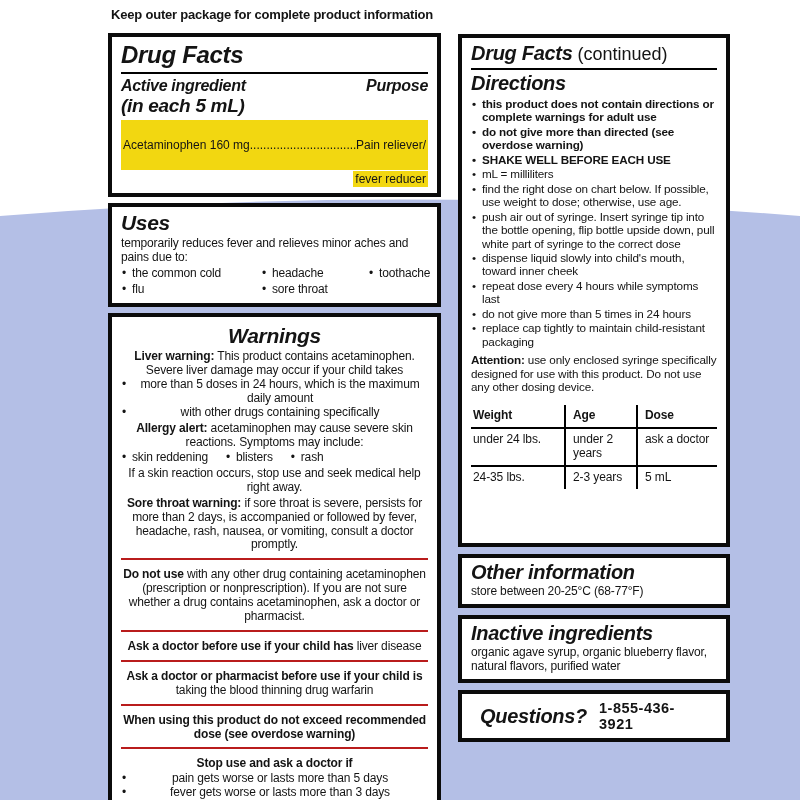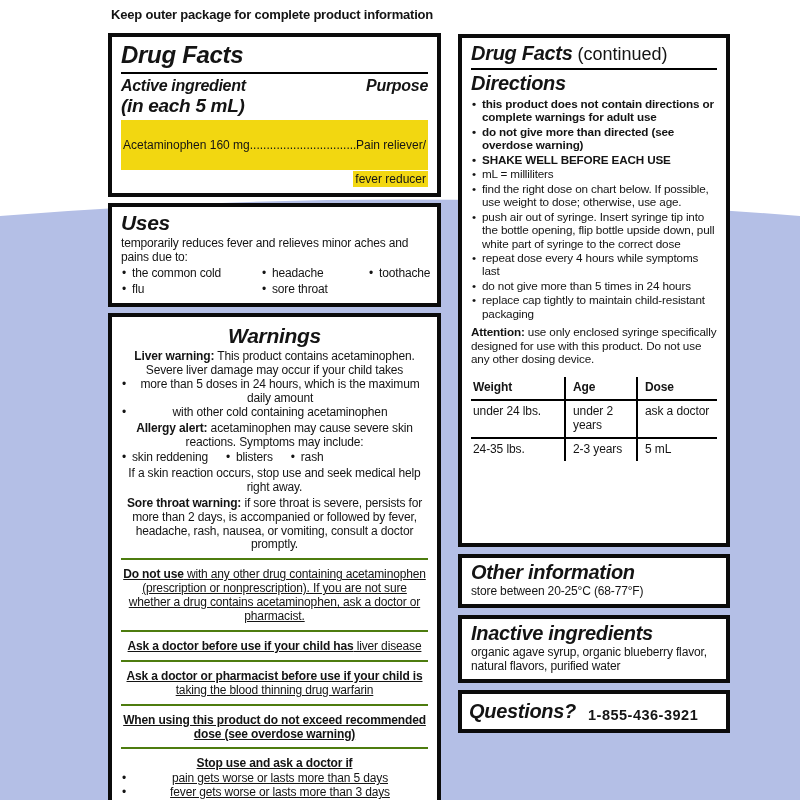--- a/index.html
+++ b/index.html
@@ -27,41 +27,41 @@
   .wp{margin:2px 0 1px;}
   .lead{font-weight:bold;}
   .bullet{position:relative;padding-left:11px;display:block;}
   .bullet::before{content:"•";position:absolute;left:1px;}
   .uses-grid{display:grid;grid-template-columns:140px 107px 1fr;margin-top:2px;row-gap:2px;}
   .uses-grid .bullet{display:block;}
   .inline-bullets{display:flex;gap:0;}
   .inline-bullets .bullet{margin-right:17px;}
   .box-warnings{flex:1;padding:0 9px;overflow:hidden;}
   .wsec{padding:6px 0 5px;text-align:center;}
-  .wsec + .wsec{border-top:2px solid #4d7c0f;text-decoration:underline;}
+  .wsec + .wsec{border-top:2px solid #b91c1c;}
   
   .box-main{height:513px;padding-top:4px;}
   .r-title-row{border-bottom:2px solid #000;padding-bottom:3px;white-space:nowrap;}
   .r-title-bi{font-size:20px;font-weight:bold;font-style:italic;letter-spacing:-0.3px;}
   .r-title-rest{font-size:18px;}
   .dir-title{font-size:20px;font-weight:bold;font-style:italic;letter-spacing:-0.3px;margin:2px 0 2px;}
   .rb{font-size:11.7px;line-height:1.15;letter-spacing:-0.15px;margin-bottom:1px;}
   .rb.bold{font-weight:bold;}
   .attention{font-size:11.7px;line-height:1.15;letter-spacing:-0.15px;margin-top:5px;}
   .dose-table{width:100%;border-collapse:collapse;margin-top:9px;font-size:12px;letter-spacing:-0.1px;}
   .dose-table th,.dose-table td{text-align:left;vertical-align:top;padding:3px 5px 5px 2px;}
   .dose-table th{font-weight:bold;border-bottom:2px solid #000;}
   .dose-table tr.r1 td{border-bottom:2px solid #000;}
   .dose-table th:nth-child(1),.dose-table td:nth-child(1){width:86px;}
   .dose-table th:nth-child(2),.dose-table td:nth-child(2){width:58px;}
   .dose-table th:nth-child(2),.dose-table td:nth-child(2),
   .dose-table th:nth-child(3),.dose-table td:nth-child(3){border-left:2px solid #000;padding-left:7px;}
   .small-title{font-size:20px;font-weight:bold;font-style:italic;letter-spacing:-0.3px;}
   .small-text{font-size:12px;line-height:1.18;letter-spacing:-0.15px;}
-  .q-box{display:flex;align-items:flex-end;gap:12px;padding:6px 7px;}
+  .q-box{display:flex;align-items:center;gap:12px;padding:6px 18px;}
   .q-phone{font-size:14.5px;font-weight:bold;letter-spacing:0.5px;}
 </style>
 </head>
 <body>
 
 <svg class="wave" width="800" height="800" viewBox="0 0 800 800">
   <path d="M0,216 Q400,183 800,216 L800,800 L0,800 Z" fill="#b4bfe6"></path>
 </svg>
 
 <div class="top-note">Keep outer package for complete product information</div>
@@ -96,21 +96,21 @@
       <span class="bullet">sore throat</span>
       <span></span>
     </div>
   </section>
 
   <section class="box box-warnings">
     <div class="wsec">
       <div class="sec-title">Warnings</div>
       <p class="wp"><span class="lead">Liver warning:</span><span> This product contains acetaminophen. Severe liver damage may occur if your child takes</span></p>
       <div class="bullet">more than 5 doses in 24 hours, which is the maximum daily amount</div>
-      <div class="bullet">with other cold containing acetaminophen</div>
+      <div class="bullet">with other drugs containing specifically</div>
       <p class="wp"><span class="lead">Allergy alert:</span><span> acetaminophen may cause severe skin reactions. Symptoms may include:</span></p>
       <div class="inline-bullets">
         <span class="bullet">skin reddening</span>
         <span class="bullet">blisters</span>
         <span class="bullet">rash</span>
       </div>
       <p class="wp">If a skin reaction occurs, stop use and seek medical help right away.</p>
       <p class="wp"><span class="lead">Sore throat warning:</span><span> if sore throat is severe, persists for more than 2 days, is accompanied or followed by fever, headache, rash, nausea, or vomiting, consult a doctor promptly.</span></p>
     </div>
     <div class="wsec">
@@ -143,20 +143,21 @@
     <div class="r-title-row">
       <span class="r-title-bi">Drug Facts</span><span class="r-title-rest"> (continued)</span>
     </div>
     <div class="dir-title">Directions</div>
     <div class="bullet rb bold">this product does not contain directions or complete warnings for adult use</div>
     <div class="bullet rb bold">do not give more than directed (see overdose warning)</div>
     <div class="bullet rb bold">SHAKE WELL BEFORE EACH USE</div>
     <div class="bullet rb">mL = milliliters</div>
     <div class="bullet rb">find the right dose on chart below. If possible, use weight to dose; otherwise, use age.</div>
     <div class="bullet rb">push air out of syringe. Insert syringe tip into the bottle opening, flip bottle upside down, pull white part of syringe to the correct dose</div>
+    <div class="bullet rb">dispense liquid slowly into child's mouth, toward inner cheek</div>
     <div class="bullet rb">repeat dose every 4 hours while symptoms last</div>
     <div class="bullet rb">do not give more than 5 times in 24 hours</div>
     <div class="bullet rb">replace cap tightly to maintain child-resistant packaging</div>
     <p class="attention"><span class="lead">Attention:</span><span> use only enclosed syringe specifically designed for use with this product. Do not use any other dosing device.</span></p>
     <table class="dose-table">
       <thead>
         <tr>
           <th>Weight</th>
           <th>Age</th>
           <th>Dose</th>

